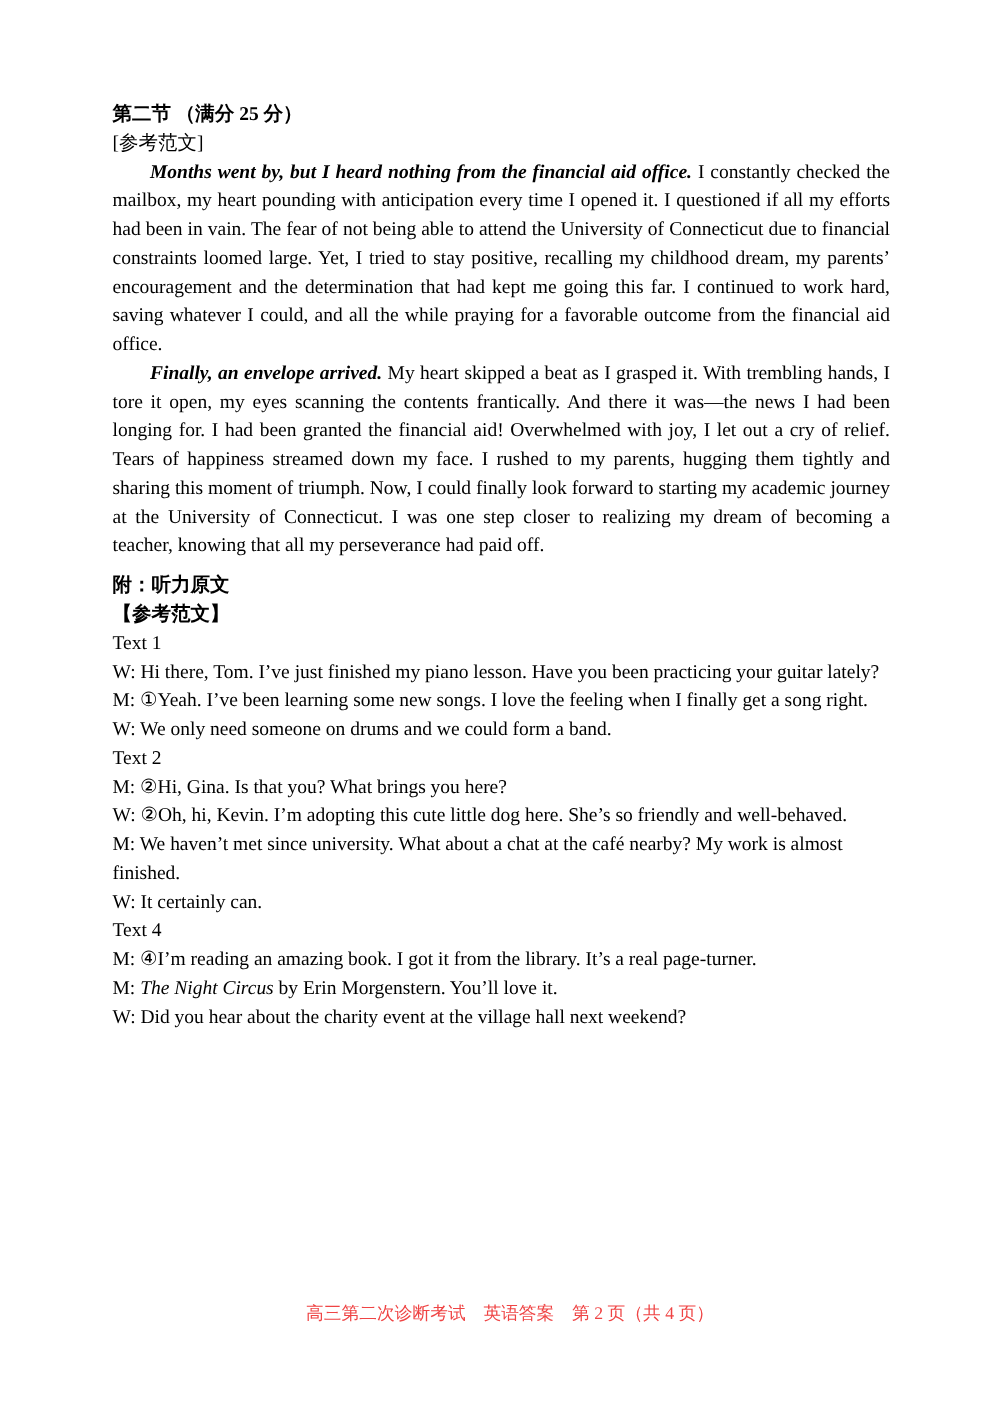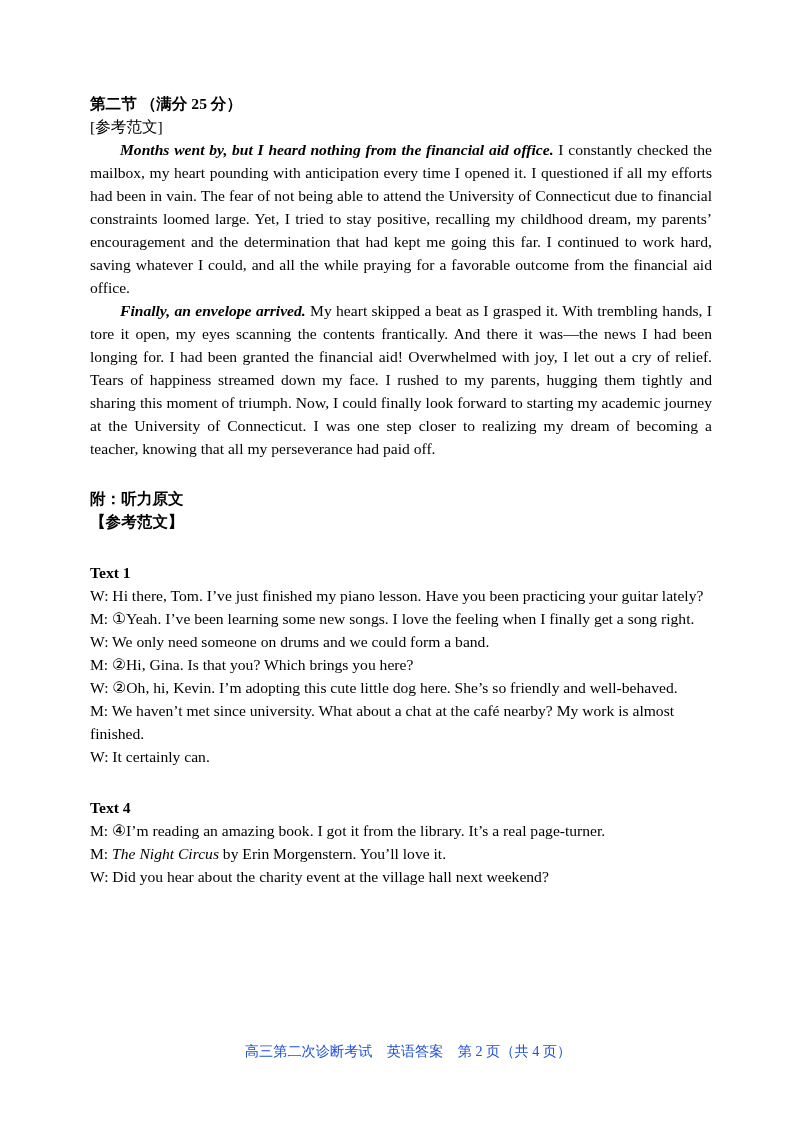--- a/index.html
+++ b/index.html
@@ -15,55 +15,54 @@
     color: #000000;
     font-family: "Liberation Serif", "DejaVu Serif", "DejaVu Sans", serif;
     font-size: 15.6px;
     line-height: 23px;
     overflow: hidden;
   }
   .content {
     position: absolute;
     left: 90px;
     right: 88px;
-    top: 92px;
+    top: 80px;
   }
   p { margin: 0; }
   .bold { font-weight: bold; }
   .it { font-style: italic; margin-top: 38px; }
   .lead {
     font-weight: bold;
     font-style: italic;
   }
   .essay {
     text-align: justify;
     text-indent: 30px;
   }
   .appendix-heading {
     font-weight: bold;
-    margin-top: 27px;
+    margin-top: 9px;
   }
   .material-heading {
     font-weight: bold;
   }
   .text-title {
-    font-weight: bold;
-    margin-top: 28px;
+    font-weight: normal;
   }
   .dialogue {
     text-align: left;
   }
   .footer {
     position: absolute;
     left: 16px;
     right: 0;
     top: 1040px;
     text-align: center;
     font-size: 14.2px;
-    color: #1d4ed8;
+    color: #ef4444;
     font-family: "Liberation Serif", "DejaVu Serif", "DejaVu Sans", serif;
   }
 </style>
 </head>
 <body>
 
 <div class="page">
   <div class="content">
 
     <p class="bold">第二节 （满分 25 分）</p>
@@ -74,21 +73,22 @@
     <p class="essay"><span class="lead">Finally, an envelope arrived.</span><span> My heart skipped a beat as I grasped it. With trembling hands, I tore it open, my eyes scanning the contents frantically. And there it was—the news I had been longing for. I had been granted the financial aid! Overwhelmed with joy, I let out a cry of relief. Tears of happiness streamed down my face. I rushed to my parents, hugging them tightly and sharing this moment of triumph. Now, I could finally look forward to starting my academic journey at the University of Connecticut. I was one step closer to realizing my dream of becoming a teacher, knowing that all my perseverance had paid off.</span></p>
 
     <p class="appendix-heading">附：听力原文</p>
     <p class="material-heading">【参考范文】</p>
 
     <div id="texts">
         <p class="text-title">Text 1</p>
         <p class="dialogue"><span>W: Hi there, Tom. I’ve just finished my piano lesson. Have you been practicing your guitar lately?</span></p>
         <p class="dialogue"><span>M: ①Yeah. I’ve been learning some new songs. I love the feeling when I finally get a song right.</span></p>
         <p class="dialogue"><span>W: We only need someone on drums and we could form a band.</span></p>
-        <p class="dialogue"><span>M: ②Hi, Gina. Is that you? Which brings you here?</span></p>
+        <p class="text-title">Text 2</p>
+        <p class="dialogue"><span>M: ②Hi, Gina. Is that you? What brings you here?</span></p>
         <p class="dialogue"><span>W: ②Oh, hi, Kevin. I’m adopting this cute little dog here. She’s so friendly and well-behaved.</span></p>
         <p class="dialogue"><span>M: We haven’t met since university. What about a chat at the café nearby? My work is almost finished.</span></p>
         <p class="dialogue"><span>W: It certainly can.</span></p>
         <p class="text-title">Text 4</p>
         <p class="dialogue"><span>M: ④I’m reading an amazing book. I got it from the library. It’s a real page-turner.</span></p>
         <p class="dialogue"><span>M: </span><span class="it">The Night Circus</span><span> by Erin Morgenstern. You’ll love it.</span></p>
         <p class="dialogue"><span>W: Did you hear about the charity event at the village hall next weekend?</span></p>
       </div>
 
   </div>

